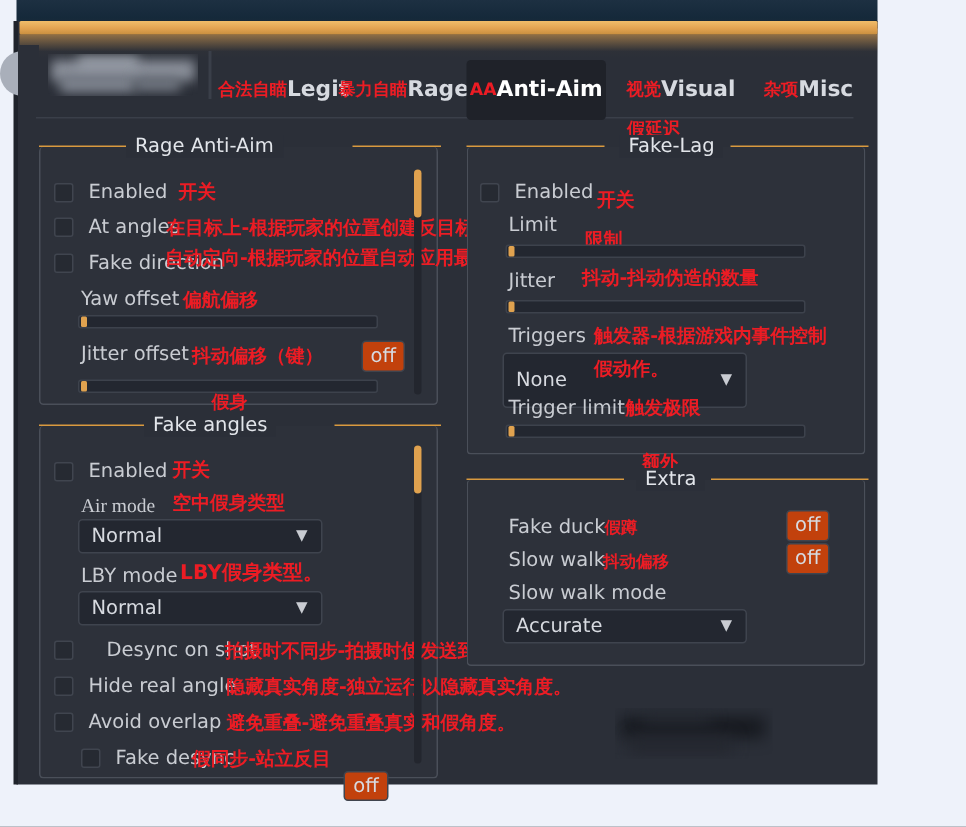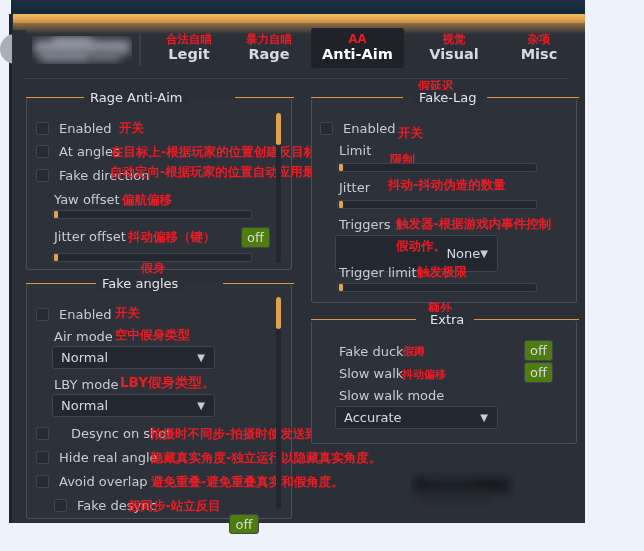--- a/index.html
+++ b/index.html
@@ -65,22 +65,22 @@
     background: #3a3f49;
   }
   .header-rule {
     position: absolute; left: 24px; top: 78px; width: 545px; height: 1px;
     background: #3a3f49;
   }
 
   
   .tabs { position: absolute; left: 150px; top: 28px; width: 420px; height: 44px; }
   .tab {
-    position: absolute; top: 0; height: 40px;
-    display: flex; flex-direction: column; align-items: center; justify-content: center;
+    position: absolute; top: 12px; height: 40px;
+    display: flex; flex-direction: row; align-items: center; justify-content: center;
     padding: 2px 10px 3px 10px; border-radius: 3px;
     cursor: pointer;
   }
   .tab .cn {
     color: #ec1c24; font-size: 11.5px; font-weight: bold; line-height: 13px;
     white-space: nowrap;
   }
   .tab .en {
     color: #d7dae0; font-size: 14.5px; font-weight: bold; line-height: 16px;
     white-space: nowrap;
@@ -128,21 +128,21 @@
   .slider {
     position: absolute; height: 9px; border-radius: 2px;
     background: #232730; border: 1px solid #3d424c;
   }
   .slider .knob {
     position: absolute; left: 1px; top: 0px; width: 4px; height: 7px;
     background: #e0a24f; border-radius: 1px;
   }
   .btn-off {
     position: absolute;
-    background: #4d7c0f; border: 1px solid #3f444e; border-radius: 3px;
+    background: #c2410c; border: 1px solid #3f444e; border-radius: 3px;
     color: #d7dae0; font-size: 13px; line-height: 15px;
     display: flex; align-items: center; justify-content: center;
     cursor: pointer;
   }
   .combo {
     position: absolute;
     background: #232730; border: 1px solid #3f444e; border-radius: 3px;
     display: flex; align-items: center; cursor: pointer;
   }
   .combo .ctext {
@@ -260,21 +260,21 @@
   </div>
   <div class="gtitle-cn" style="left:141px;top:262px;">假身</div>
   <div class="gtitle" style="left:96px;top:276px;">Fake angles</div>
 
   <div class="row" style="left:36px;top:307px;">
     <span class="chk"></span>
     <span class="lbl" style="margin-left:10px">Enabled</span>
   </div>
   <div class="cn" style="left:115px;top:306px;">开关</div>
 
-  <div class="lbl" style="position:absolute;left:54px;top:329px;">Air mode</div>
+  <div class="lbl" style="position:absolute;left:54px;top:329px;font-family:Liberation Serif, serif;">Air mode</div>
   <div class="cn" style="left:115px;top:328px;">空中假身类型</div>
   <div class="combo" style="left:52px;top:346px;width:163px;height:23px;">
     <span class="ctext">Normal</span>
     <span class="arrow">▼</span>
   </div>
 
   <div class="lbl" style="position:absolute;left:54px;top:377px;">LBY mode</div>
   <div class="cn" style="left:120px;top:375px;font-size:13.5px;">LBY假身类型。</div>
   <div class="combo" style="left:52px;top:394px;width:163px;height:23px;">
     <span class="ctext">Normal</span>
@@ -331,21 +331,21 @@
     </div>
 
   <div class="lbl" style="position:absolute;left:339px;top:180px;">Jitter</div>
   <div class="cn" style="left:388px;top:178px;">抖动-抖动伪造的数量</div>
   <div class="slider" style="left:337px;top:200px;width:200px;">
       <span class="knob"></span>
     </div>
 
   <div class="lbl" style="position:absolute;left:339px;top:217px;">Triggers</div>
   <div class="cn" style="left:396px;top:217px;">触发器-根据游戏内事件控制</div>
-  <div class="combo" style="left:335px;top:235px;width:163px;height:37px;text-align:right;">
+  <div class="combo" style="left:335px;top:235px;width:163px;height:37px;">
     <span class="ctext">None</span>
     <span class="arrow">▼</span>
   </div>
   <div class="cn" style="left:396px;top:239px;">假动作。</div>
 
   <div class="lbl" style="position:absolute;left:339px;top:265px;">Trigger limit</div>
   <div class="cn" style="left:417px;top:265px;">触发极限</div>
   <div class="slider" style="left:337px;top:283px;width:200px;">
       <span class="knob"></span>
     </div>

